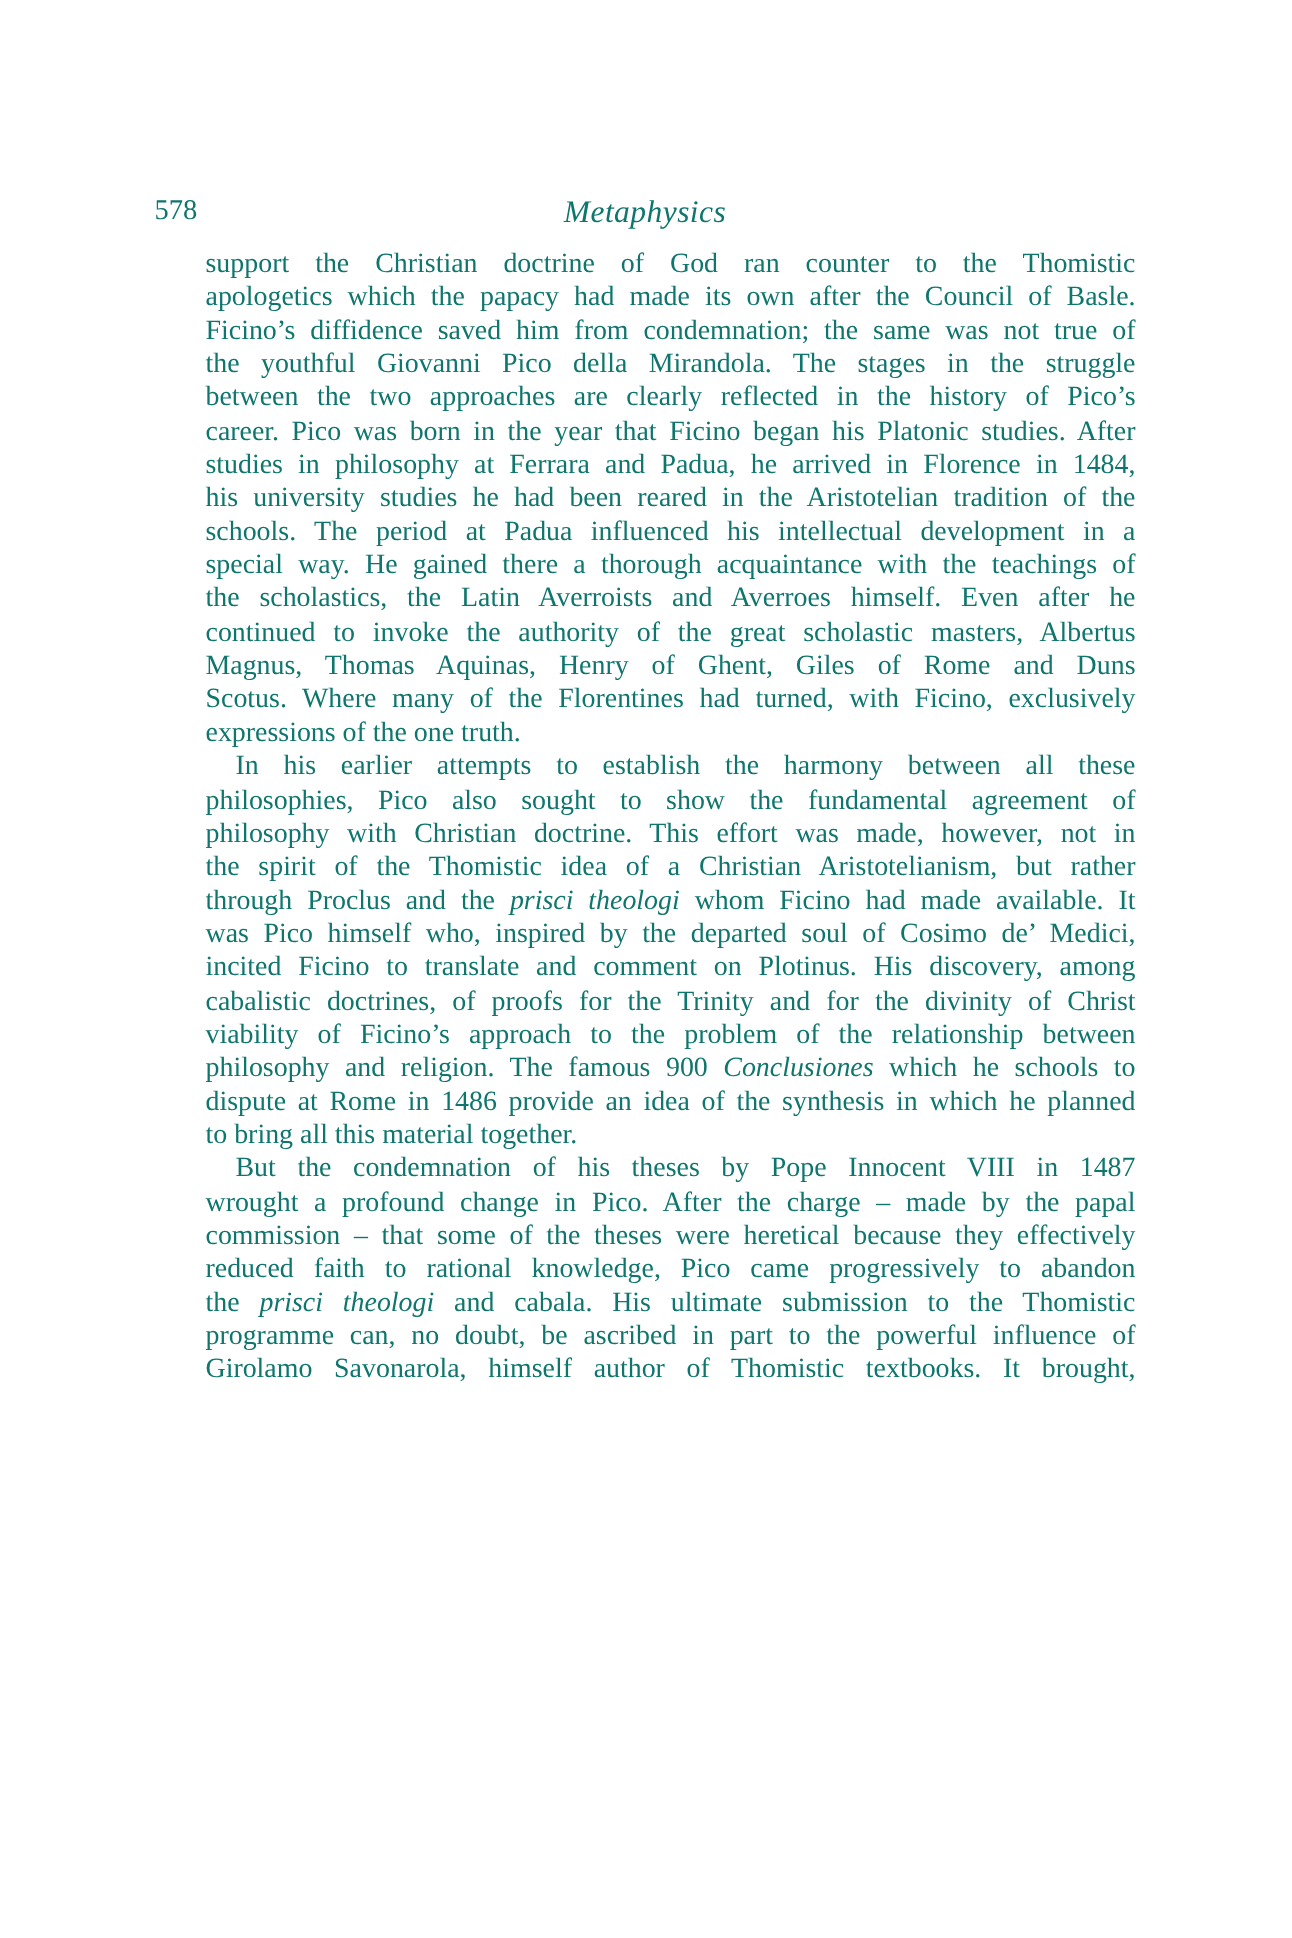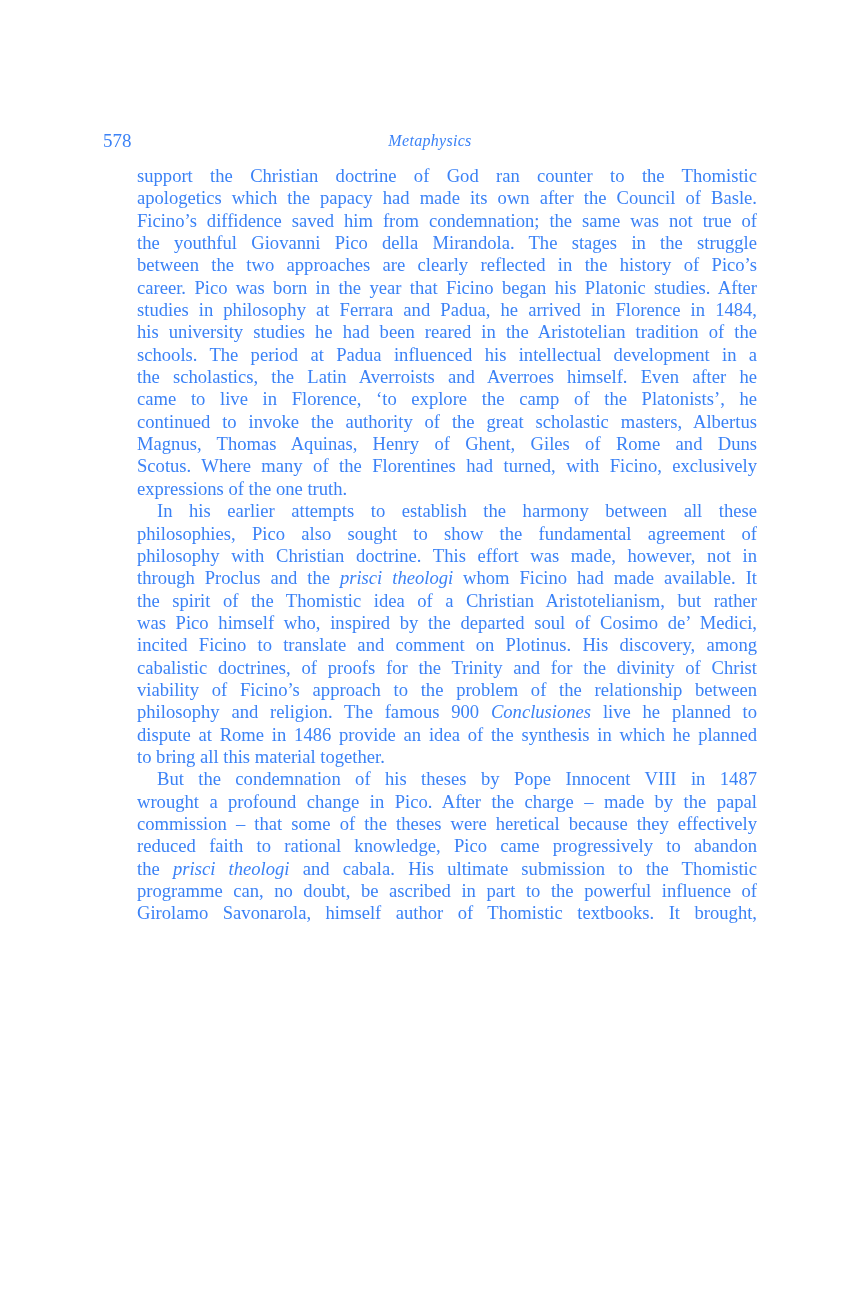--- a/index.html
+++ b/index.html
@@ -1,31 +1,31 @@
 <!DOCTYPE html>
 <html><head>
 <meta charset="utf-8">
 <style>
   html, body { margin: 0; padding: 0; background: #ffffff; }
   body { width: 861px; height: 1292px; position: relative; overflow: hidden; }
   .page {
     position: absolute; left: 0; top: 0; width: 771px; height: 1292px;
-    background: #ffffff; color: #3b82f6;
+    background: #ffffff; color: #0f766e;
     font-family: "Liberation Serif", "DejaVu Serif", serif;
   }
   .running-head {
     position: absolute; left: 103px; top: 128px; width: 654px; height: 26px;
   }
   .page-number {
     position: absolute; left: 0; top: 0;
     font-size: 19px; line-height: 26px;
   }
   .running-title {
     position: absolute; left: 0; right: 0; top: 0; text-align: center;
-    font-size: 16px; line-height: 26px; font-style: italic; letter-spacing: 0.3px;
+    font-size: 21px; line-height: 26px; font-style: italic; letter-spacing: 0.3px;
   }
   .body-text {
     position: absolute; left: 103px; top: 165px; width: 654px;
     font-size: 18.6px; line-height: 22.35px;
   }
   .line {
     display: block; height: 22.35px; white-space: nowrap;
     text-align: justify; text-align-last: justify; margin-left: 34px;
   }
   .line.last { text-align-last: left; }
@@ -45,37 +45,37 @@
 
     <span class="line">support the Christian doctrine of God ran counter to the Thomistic</span>
     <span class="line">apologetics which the papacy had made its own after the Council of Basle.</span>
     <span class="line">Ficino’s diffidence saved him from condemnation; the same was not true of</span>
     <span class="line">the youthful Giovanni Pico della Mirandola. The stages in the struggle</span>
     <span class="line">between the two approaches are clearly reflected in the history of Pico’s</span>
     <span class="line">career. Pico was born in the year that Ficino began his Platonic studies. After</span>
     <span class="line">studies in philosophy at Ferrara and Padua, he arrived in Florence in 1484,</span>
     <span class="line">his university studies he had been reared in the Aristotelian tradition of the</span>
     <span class="line">schools. The period at Padua influenced his intellectual development in a</span>
+    <span class="line">special way. He gained there a thorough acquaintance with the teachings of</span>
     <span class="line">the scholastics, the Latin Averroists and Averroes himself. Even after he</span>
-    <span class="line">came to live in Florence, ‘to explore the camp of the Platonists’, he</span>
     <span class="line">continued to invoke the authority of the great scholastic masters, Albertus</span>
     <span class="line">Magnus, Thomas Aquinas, Henry of Ghent, Giles of Rome and Duns</span>
     <span class="line">Scotus. Where many of the Florentines had turned, with Ficino, exclusively</span>
     <span class="line last">expressions of the one truth.</span>
 
     <span class="line indent">In his earlier attempts to establish the harmony between all these</span>
     <span class="line">philosophies, Pico also sought to show the fundamental agreement of</span>
     <span class="line">philosophy with Christian doctrine. This effort was made, however, not in</span>
+    <span class="line">the spirit of the Thomistic idea of a Christian Aristotelianism, but rather</span>
     <span class="line"><span>through Proclus and the </span><em>prisci theologi</em><span> whom Ficino had made available. It</span></span>
-    <span class="line">the spirit of the Thomistic idea of a Christian Aristotelianism, but rather</span>
     <span class="line">was Pico himself who, inspired by the departed soul of Cosimo de’ Medici,</span>
     <span class="line">incited Ficino to translate and comment on Plotinus. His discovery, among</span>
     <span class="line">cabalistic doctrines, of proofs for the Trinity and for the divinity of Christ</span>
     <span class="line">viability of Ficino’s approach to the problem of the relationship between</span>
-    <span class="line"><span>philosophy and religion. The famous 900 </span><em>Conclusiones</em><span> live he planned to</span></span>
+    <span class="line"><span>philosophy and religion. The famous 900 </span><em>Conclusiones</em><span> which he schools to</span></span>
     <span class="line">dispute at Rome in 1486 provide an idea of the synthesis in which he planned</span>
     <span class="line last">to bring all this material together.</span>
 
     <span class="line indent">But the condemnation of his theses by Pope Innocent VIII in 1487</span>
     <span class="line">wrought a profound change in Pico. After the charge – made by the papal</span>
     <span class="line">commission – that some of the theses were heretical because they effectively</span>
     <span class="line">reduced faith to rational knowledge, Pico came progressively to abandon</span>
     <span class="line"><span>the </span><em>prisci theologi</em><span> and cabala. His ultimate submission to the Thomistic</span></span>
     <span class="line">programme can, no doubt, be ascribed in part to the powerful influence of</span>
     <span class="line">Girolamo Savonarola, himself author of Thomistic textbooks. It brought,</span>

